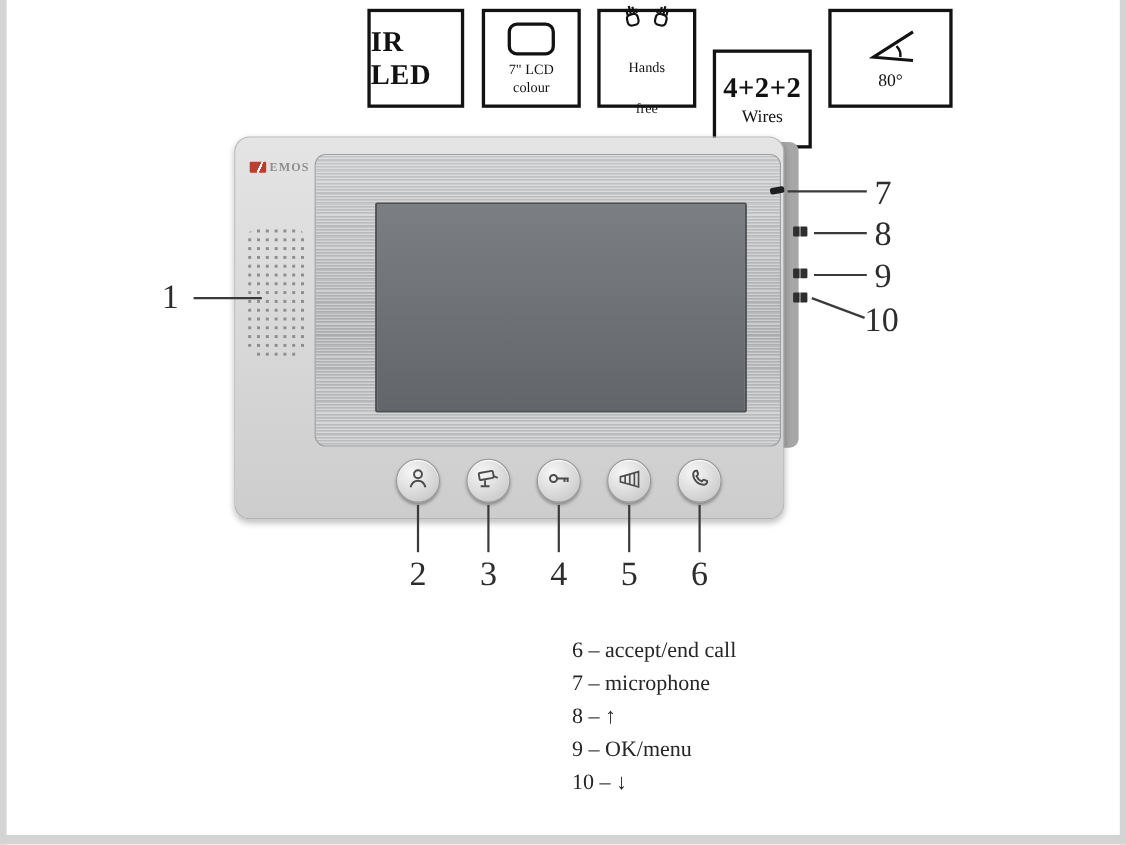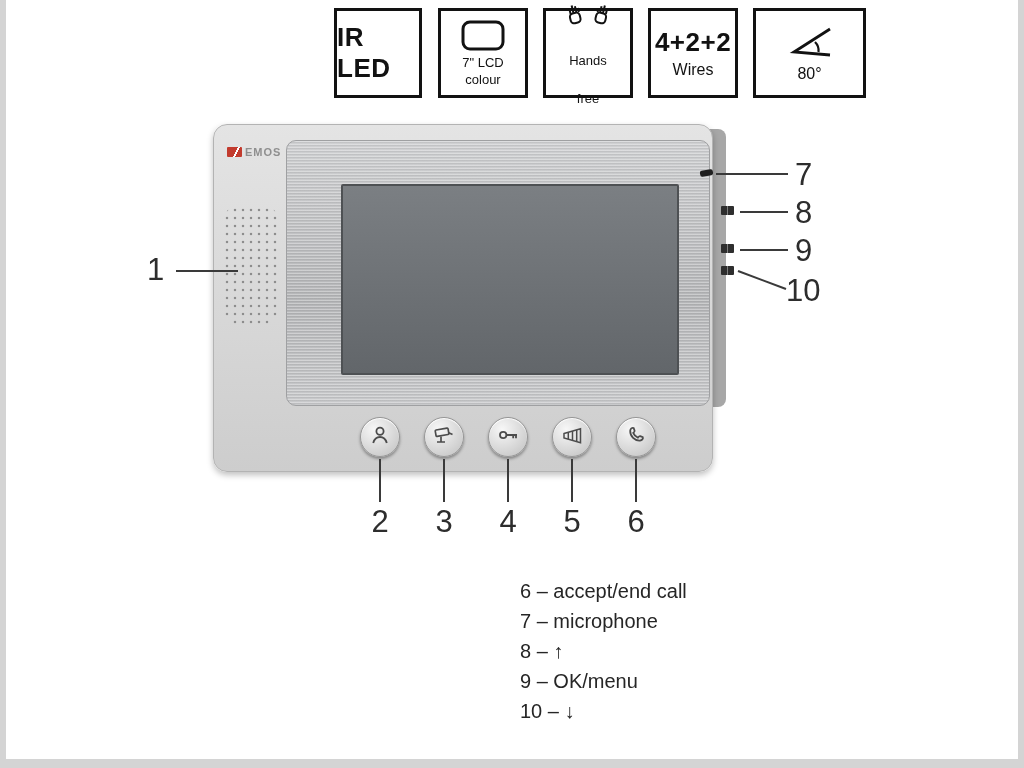--- a/index.html
+++ b/index.html
@@ -1,17 +1,17 @@
 <!DOCTYPE html>
 <html><head>
 <meta charset="utf-8">
 <style>
   html,body{margin:0;padding:0;background:#fff;}
   .stage{position:relative;width:1024px;height:768px;background:#ffffff;overflow:hidden;
-         font-family:Liberation Sans, sans-serif;color:#282828;}
+         font-family:Liberation Serif, serif;color:#282828;}
   .edge{position:absolute;background:#d4d4d4;}
   .edge-left{left:0;top:0;width:6px;height:768px;}
   .edge-right{right:0;top:0;width:6px;height:768px;}
   .edge-bottom{left:0;bottom:0;width:1024px;height:9px;}
 
   
   .badge{position:absolute;top:8px;height:90px;border:3px solid #121212;background:#fff;
          box-sizing:border-box;display:flex;flex-direction:column;align-items:center;justify-content:center;}
   .badge-title{font-size:26px;font-weight:bold;color:#121212;letter-spacing:.5px;}
   .badge-sub{font-size:16px;color:#121212;margin-top:3px;}
@@ -88,21 +88,21 @@
         <g transform="rotate(14 39 17)">
           <rect x="34" y="13" width="10" height="10" rx="3.5"></rect>
           <path d="M34.5 13V9M37 13V6.5M40 13V5M43 13V7"></path>
         </g>
       </svg>
     </span>
     <span class="badge-small">Hands</span>
     <span class="badge-small">free</span>
   </div>
 
-  <div class="badge" style="left:648px;width:90px;">
+  <div class="badge" style="left:648px;width:90px;margin-top:37px;">
     <span class="badge-title">4+2+2</span>
     <span class="badge-sub">Wires</span>
   </div>
 
   <div class="badge" style="left:753px;width:113px;">
     <span class="badge-icon">
       <svg width="52" height="38" viewBox="0 0 52 38" fill="none" stroke="#121212" stroke-width="2.8">
         <path d="M46 5 L10 28 L46 31"></path>
         <path d="M31 18 a12 12 0 0 1 3.5 10" stroke-width="2.2"></path>
       </svg>

